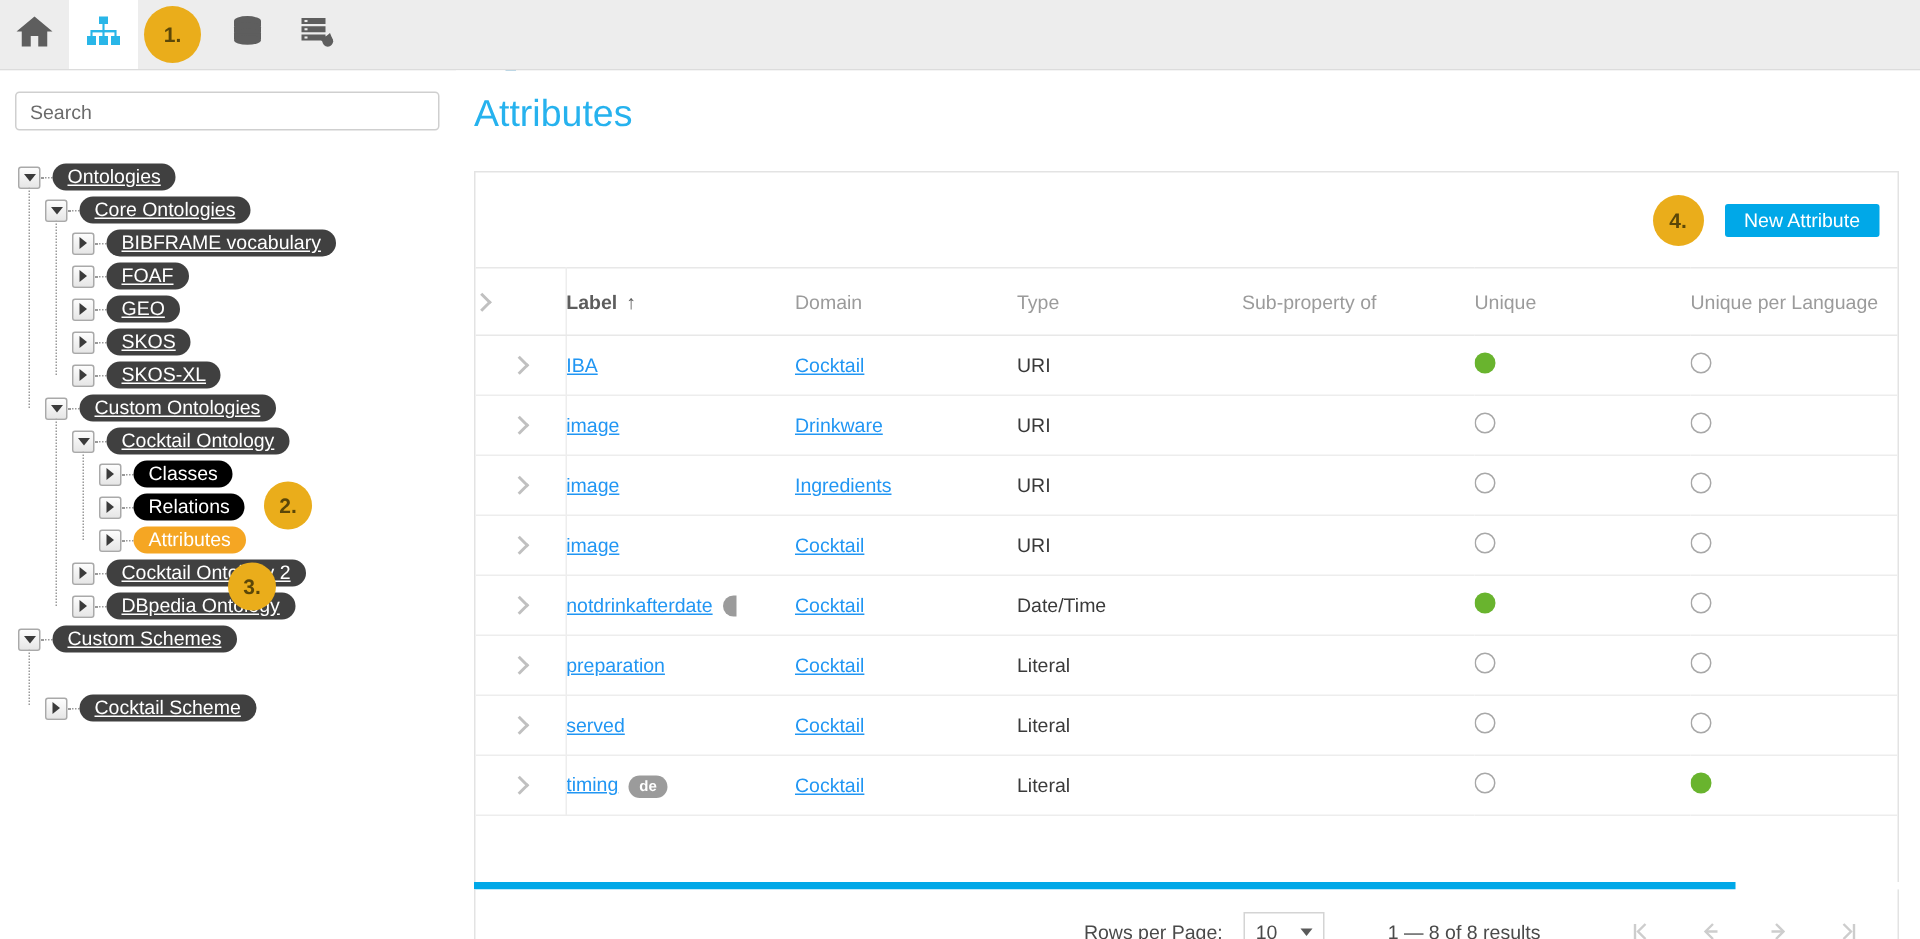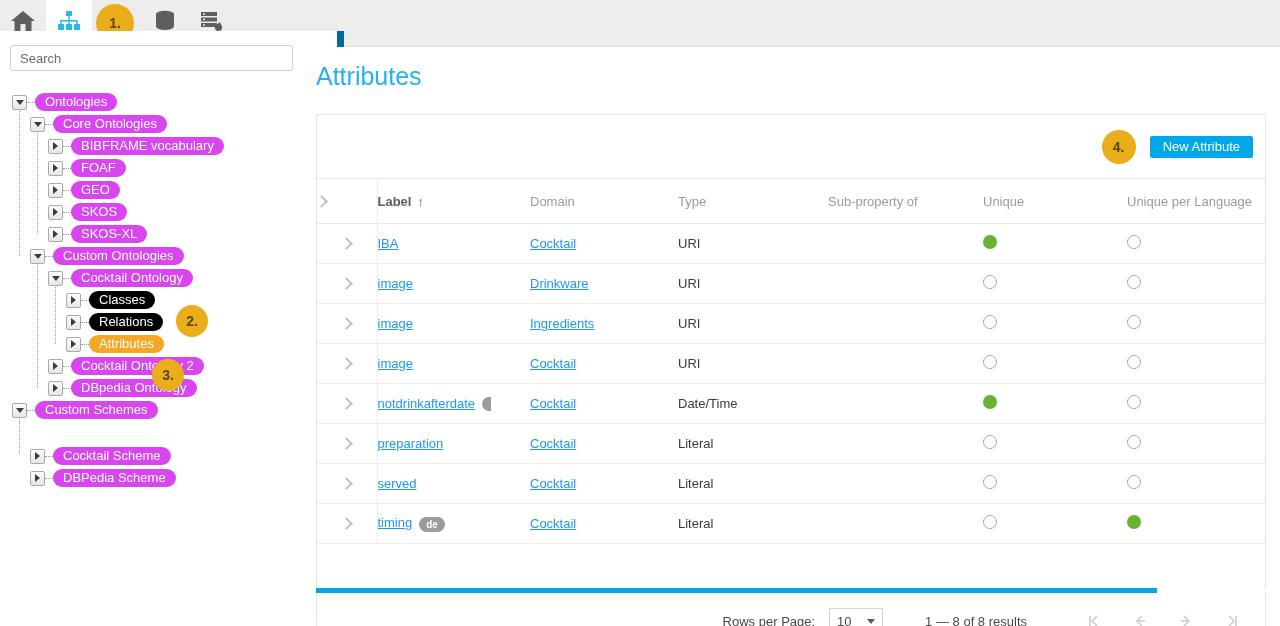--- a/index.html
+++ b/index.html
@@ -30,21 +30,21 @@
     color: #5b4708;
     border-radius: 50%;
     font-weight: bold;
     display: flex; align-items: center; justify-content: center;
     font-size: 14px;
   }
   .marker-toolbar { width: 38px; height: 38px; align-self: center; margin-left: 4px; }
 
   
   .sidebar {
-    position: absolute; left: 0; top: 31px;
+    position: absolute; left: 0; top: 47px;
     width: 344px; height: 579px;
     background: #ffffff;
     border-right: 7px solid #0369a1;
     padding: 14px 12px 0 10px;
     overflow: hidden;
   }
   .search-box {
     width: 283px; height: 26px;
     border: 1px solid #cfcfcf;
     border-radius: 3px;
@@ -92,21 +92,21 @@
   }
   .pill {
     display: inline-block;
     height: 18px; line-height: 18px;
     padding: 0 10px;
     border-radius: 9px;
     color: #ffffff;
     font-size: 13px;
     cursor: pointer;
   }
-  .pill.blue   { background: #d946ef; }
+  .pill.blue   { background: #404040; text-decoration: underline; }
   .pill.purple { background: #000000; }
   .pill.orange { background: #f5a623; }
   .vline {
     position: absolute;
     width: 0;
     border-left: 1px dotted #9a9a9a;
     z-index: 1;
   }
   .marker-tree { position: absolute; width: 32px; height: 32px; z-index: 5; }
 
@@ -428,27 +428,20 @@
         </span>
         <span class="connector"></span>
         <span class="pill blue">Custom Schemes</span>
       </div>
       <div class="tree-row" style="padding-left: 20px; margin-top: 24px;">
         <span class="toggle closed">
           <span class="tri"></span>
         </span>
         <span class="connector"></span>
         <span class="pill blue">Cocktail Scheme</span>
-      </div>
-      <div class="tree-row" style="padding-left: 20px;">
-        <span class="toggle closed">
-          <span class="tri"></span>
-        </span>
-        <span class="connector"></span>
-        <span class="pill blue">DBPedia Scheme</span>
       </div>
       <div class="vline" style="left: 9px; top: 18px; height: 147px;"></div>
       <div class="vline" style="left: 27px; top: 40px; height: 103px;"></div>
       <div class="vline" style="left: 27px; top: 172px; height: 125px;"></div>
       <div class="vline" style="left: 45px; top: 194px; height: 59px;"></div>
       <div class="vline" style="left: 9px; top: 326px; height: 37px;"></div>
     </div>
   <div class="marker marker-tree" id="marker2" style="left: 176px; top: 274px;">2.</div>
   <div class="marker marker-tree" id="marker3" style="left: 152px; top: 328px;">3.</div>
 </div>

